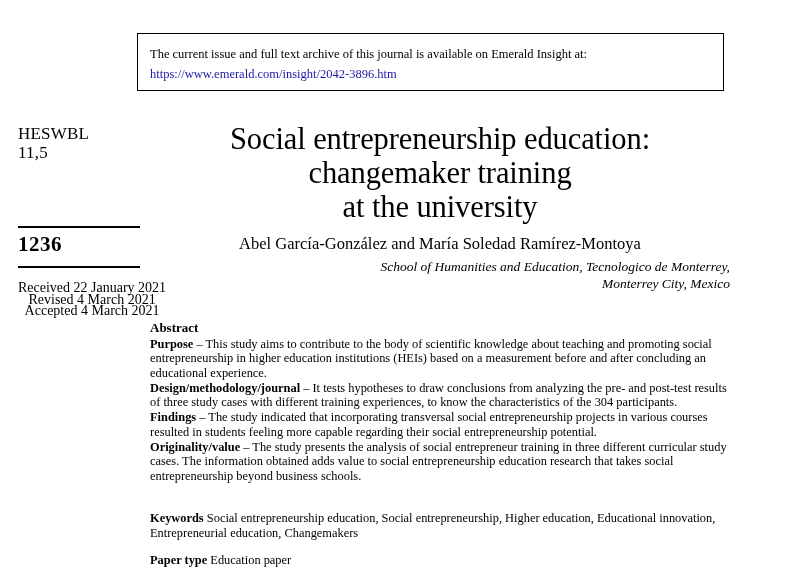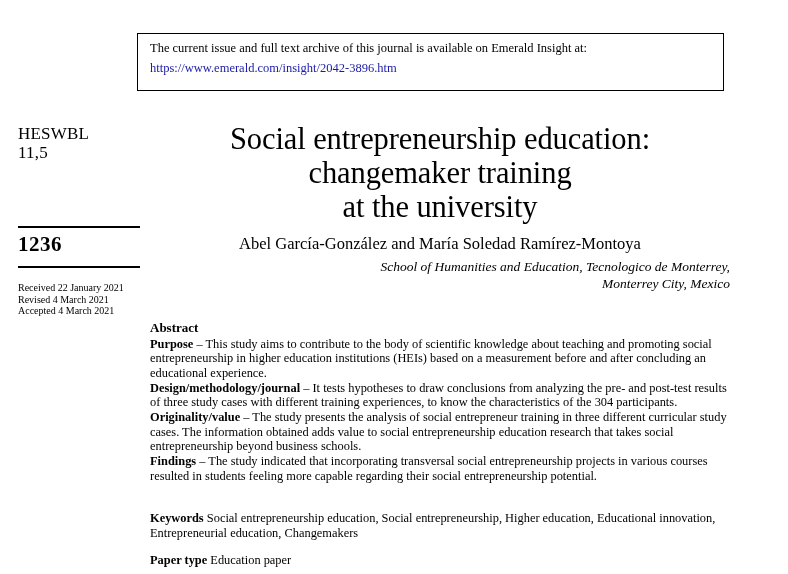--- a/index.html
+++ b/index.html
@@ -23,21 +23,21 @@
 
   
   .notice-box {
     position: absolute;
     left: 137px;
     top: 33px;
     width: 587px;
     height: 58px;
     border: 1px solid #000;
     box-sizing: border-box;
-    padding: 6px 0 0 12px;
+    padding: 12px 0 0 12px;
   }
   .notice-text {
     font-size: 12.5px;
     line-height: 16px;
     color: #000;
   }
   .notice-link {
     font-size: 12.5px;
     line-height: 17px;
     color: #1a1aa8;
@@ -76,22 +76,23 @@
     left: 18px;
     top: 266px;
     width: 122px;
     height: 2px;
     background: #000;
   }
   .dates {
     position: absolute;
     left: 18px;
     top: 282px;
-    font-size: 10px;
+    font-size: 14px;
     line-height: 11.6px;
+    text-align: center;
   }
 
   
   .title {
     position: absolute;
     left: 150px;
     top: 122px;
     width: 580px;
     text-align: center;
     font-size: 30.5px;
@@ -183,22 +184,22 @@
   <div class="affiliation" style="white-space: pre-line;">School of Humanities and Education, Tecnologico de Monterrey,
 Monterrey City, Mexico</div>
 
   <div class="abstract-block">
     <div class="abstract-heading">Abstract</div>
 
     <p class="abs-para"><b>Purpose</b><span> – </span><span>This study aims to contribute to the body of scientific knowledge about teaching and promoting social entrepreneurship in higher education institutions (HEIs) based on a measurement before and after concluding an educational experience.</span></p>
 
     <p class="abs-para"><b>Design/methodology/journal</b><span> – </span><span>It tests hypotheses to draw conclusions from analyzing the pre- and post-test results of three study cases with different training experiences, to know the characteristics of the 304 participants.</span></p>
 
+    <p class="abs-para"><b>Findings</b><span> – </span><span>The study indicated that incorporating transversal social entrepreneurship projects in various courses resulted in students feeling more capable regarding their social entrepreneurship potential.</span></p>
+
     <p class="abs-para"><b>Originality/value</b><span> – </span><span>The study presents the analysis of social entrepreneur training in three different curricular study cases. The information obtained adds value to social entrepreneurship education research that takes social entrepreneurship beyond business schools.</span></p>
-
-    <p class="abs-para"><b>Findings</b><span> – </span><span>The study indicated that incorporating transversal social entrepreneurship projects in various courses resulted in students feeling more capable regarding their social entrepreneurship potential.</span></p>
 
     <p class="keywords"><b>Keywords</b><span> Social entrepreneurship education, Social entrepreneurship, Higher education, Educational innovation, Entrepreneurial education, Changemakers</span></p>
 
     <p class="papertype"><b>Paper type</b><span> Education paper</span></p>
   </div>
 
 </div>
 
 </body></html>

